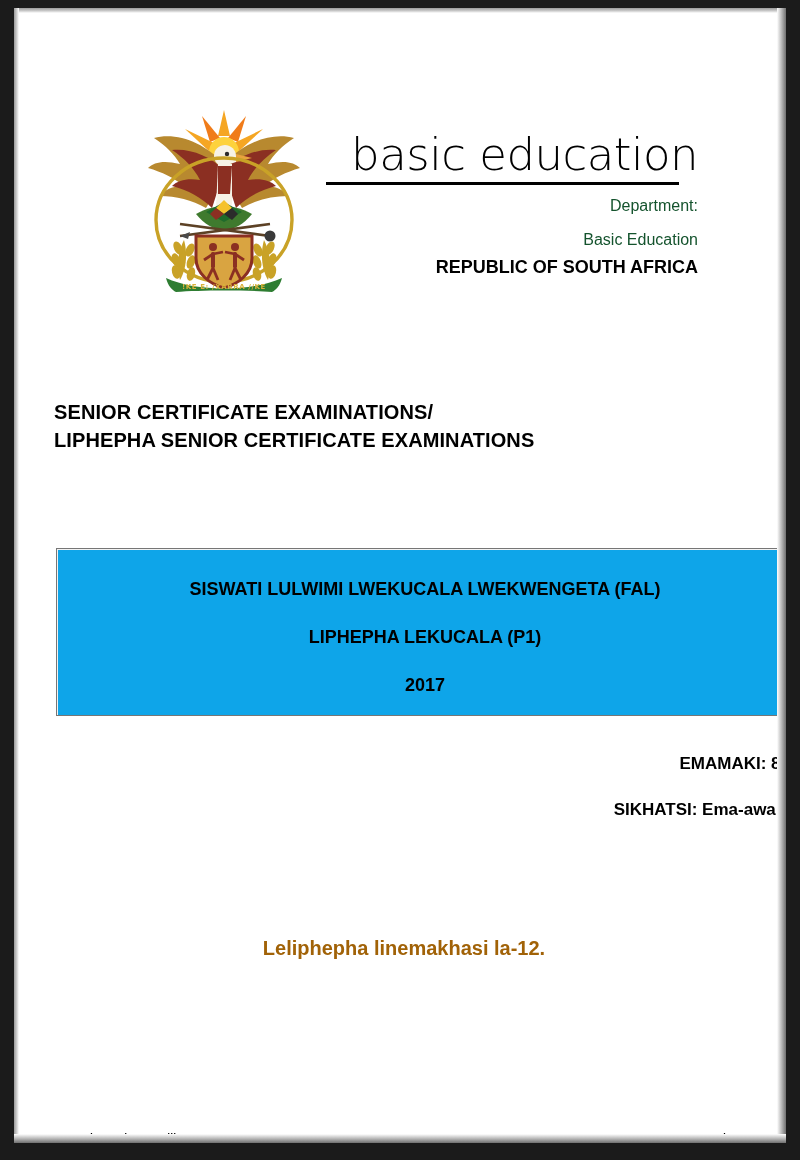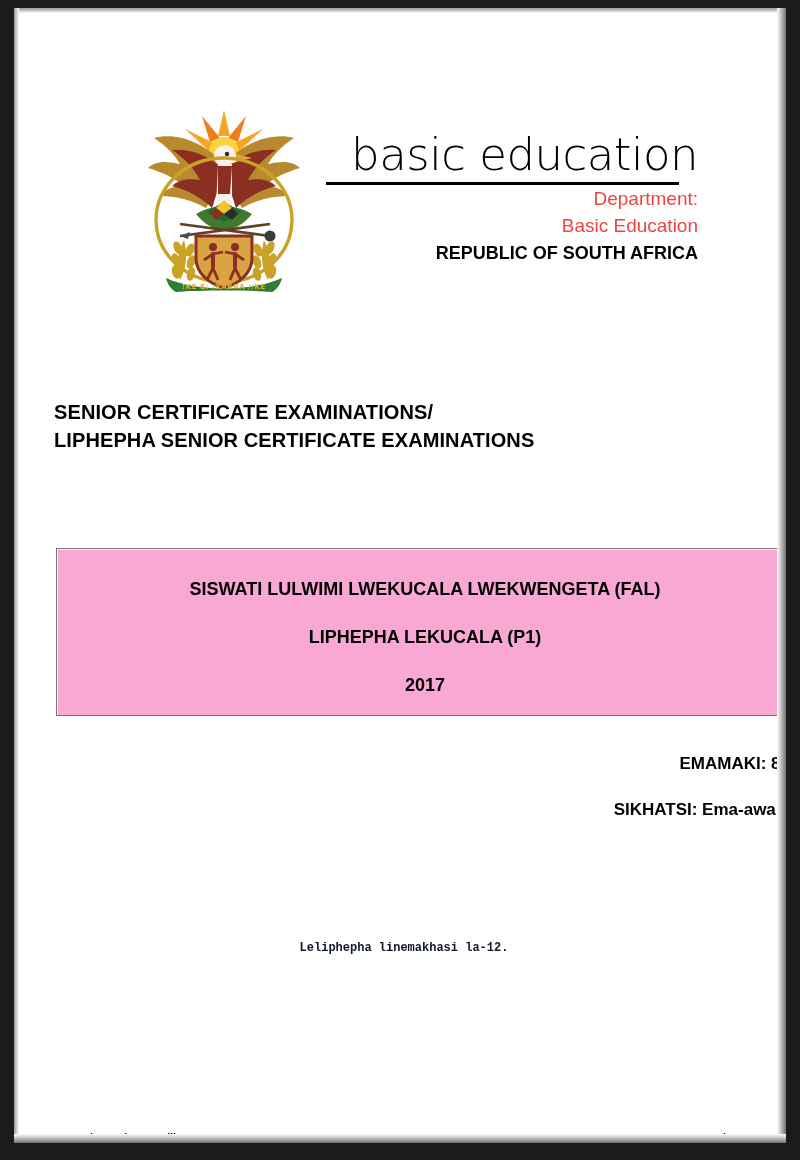--- a/index.html
+++ b/index.html
@@ -91,24 +91,25 @@
     color: #000000;
     white-space: nowrap;
   }
   .wordmark-rule {
     margin-top: 2px;
     width: 353px;
     height: 3px;
     background: #000000;
   }
   .wordmark-dept {
+    margin-top: 7px;
     font-family: "Liberation Sans", sans-serif;
-    font-size: 19px;
+    font-size: 16px;
     line-height: 27px;
-    color: #ef4444;
+    color: #14532d;
     white-space: nowrap;
   }
   .wordmark-country {
     font-family: "Liberation Sans", sans-serif;
     font-weight: bold;
     font-size: 18px;
     line-height: 29px;
     color: #000000;
     white-space: nowrap;
   }
@@ -126,21 +127,21 @@
     color: #000000;
   }
 
   
   .subject-panel {
     position: absolute;
     left: 42px;
     top: 540px;
     width: 738px;
     height: 168px;
-    background: #f9a8d4;
+    background: #0ea5e9;
     border: 1px solid #767676;
     box-sizing: border-box;
     box-shadow: inset 1px 1px 0 #f2f2f2;
   }
   .subject-panel-inner {
     padding-top: 29px;
     text-align: center;
   }
   .subject-line {
     font-weight: bold;
@@ -167,24 +168,23 @@
   .meta-line.second { margin-top: 24px; }
 
   
   .pages-note {
     position: absolute;
     left: 40px;
     top: 930px;
     width: 700px;
     text-align: center;
     font-weight: bold;
-    font-size: 12px;
+    font-size: 20px;
     line-height: 20px;
-    color: #0f172a;
-    font-family: Liberation Mono, monospace;
+    color: #a16207;
   }
 
   
   .footer {
     position: absolute;
     left: 46px;
     top: 1122px;
     width: 700px;
     display: flex;
     justify-content: space-between;

